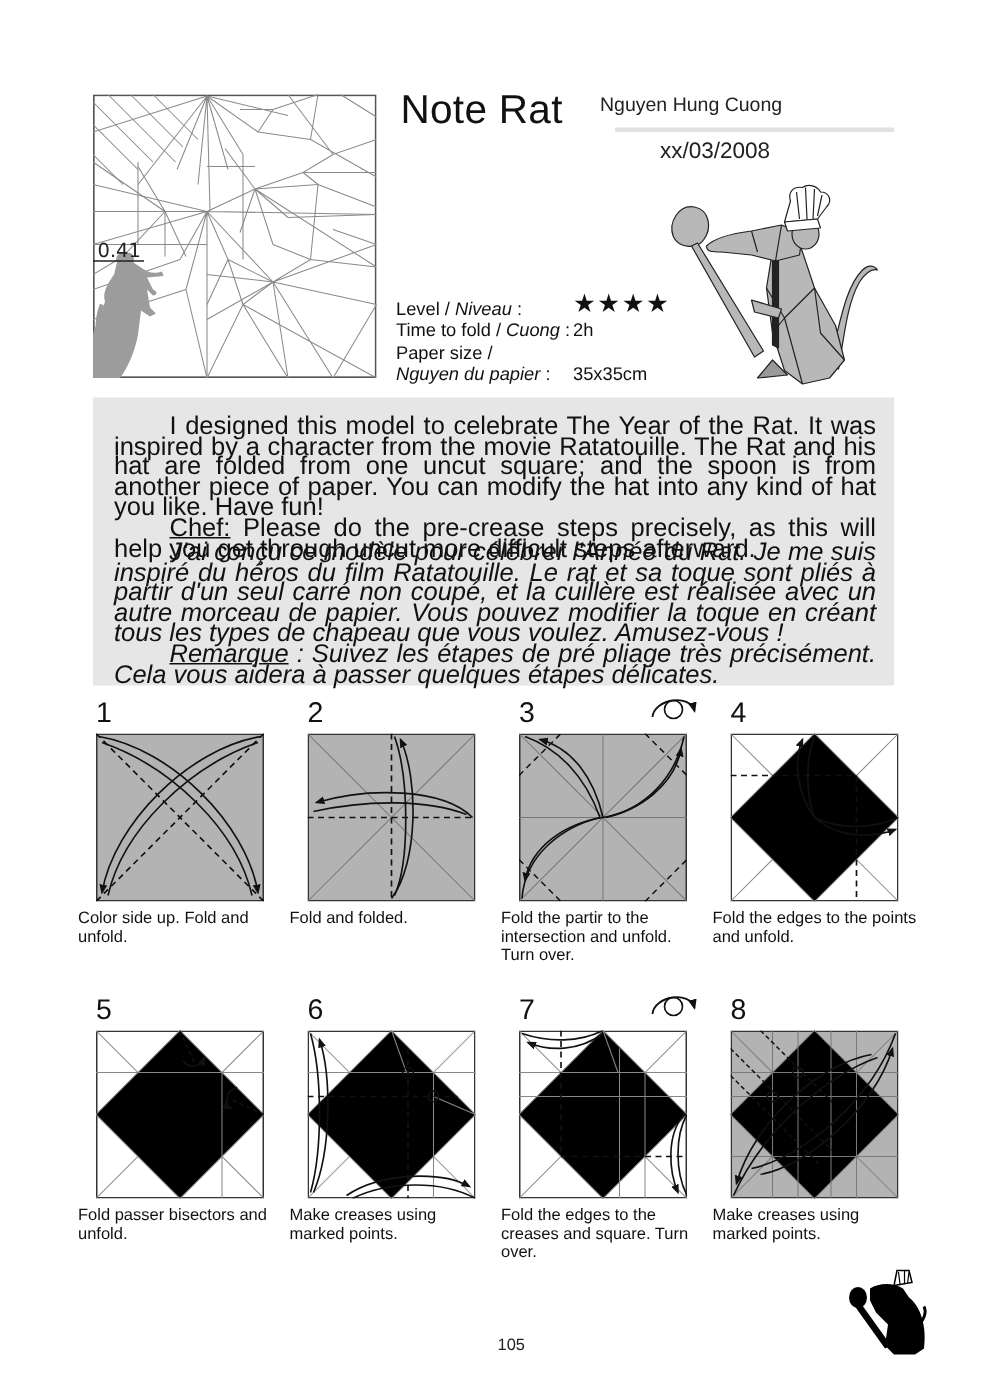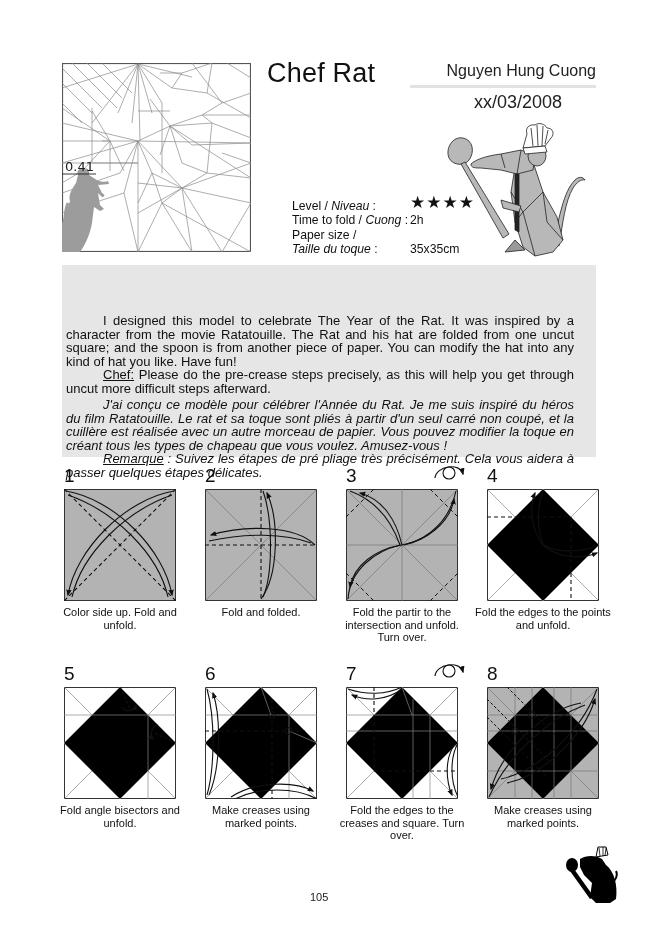--- a/index.html
+++ b/index.html
@@ -3,50 +3,50 @@
 <meta charset="utf-8">
 <style>
   html, body { margin: 0; padding: 0; background: #ffffff; }
   body { width: 660px; height: 933px; position: relative; overflow: hidden;
          font-family: "Liberation Sans", sans-serif; color: #111; }
   .abs { position: absolute; }
 
   
   #crease-pattern { left: 62px; top: 63px; width: 189px; height: 189px; }
   #title { left: 267px; top: 58px; font-size: 27px; color: #111; letter-spacing: 0.2px; }
-  #author { left: 400px; top: 62px; width: 196px; text-align: right; font-size: 16px; color: #222; }
+  #author { left: 400px; top: 62px; width: 196px; text-align: left; font-size: 13px; color: #222; }
   #author-rule { left: 410px; top: 85px; width: 186px; height: 3px; background: #e2e2e2; }
-  #date { left: 440px; top: 92px; width: 156px; text-align: center; font-size: 18px; color: #222; }
+  #date { left: 440px; top: 92px; width: 156px; text-align: left; font-size: 15px; color: #222; }
 
   #info { left: 264px; top: 199px; font-size: 12.2px; line-height: 14.3px; color: #111; }
-  #info .row { position: relative; height: 14.3px; white-space: nowrap; margin-left: 28px; }
+  #info .row { position: relative; height: 14.3px; white-space: nowrap; }
   #info .val { position: absolute; left: 118px; top: 0; }
   #info .stars { position: absolute; left: 118px; top: -3px; font-size: 17px; letter-spacing: 1px; }
   #info i { font-style: italic; }
 
   #rat-photo { left: 445px; top: 122px; width: 155px; height: 135px; }
 
   
   #desc { left: 62px; top: 265px; width: 534px; height: 192px; background: #e6e6e6; }
-  .para { position: absolute; left: 4px; width: 508px; font-size: 13px; line-height: 13.6px;
-          text-align: justify; color: #111; margin-top: 37px; }
+  .para { position: absolute; left: 14px; width: 508px; font-size: 17px; line-height: 13.6px;
+          text-align: justify; color: #111; }
   .para .ind { display: inline-block; width: 37px; }
   .para u { text-decoration: underline; }
   #p-en { top: 12px; }
   #p-fr { top: 96px; font-style: italic; }
 
   
   .step { position: absolute; width: 112px; }
   .step .num { position: absolute; left: 0; top: 0; font-size: 19px; line-height: 19px; color: #111; }
   .step svg.diag { position: absolute; left: 0; top: 23px; width: 112px; height: 112px; }
-  .step .cap { position: absolute; left: -12px; width: 136px; top: 140px; text-align: center;
+  .step .cap { position: absolute; left: -12px; width: 136px; top: 140px; 
                font-size: 11px; line-height: 12.5px; color: #111; }
   .turn { position: absolute; width: 36px; height: 20px; }
 
-  #page-num { left: 310px; top: 891px; width: 40px; text-align: left; font-size: 11px; color: #222; }
+  #page-num { left: 310px; top: 891px; width: 40px; text-align: right; font-size: 11px; color: #222; }
   #rat-logo { left: 566px; top: 845px; width: 52px; height: 60px; }
 </style>
 </head>
 <body>
 
 <svg id="crease-pattern" class="abs" viewBox="0 0 189 189">
   <rect x="0.5" y="0.5" width="188" height="188" fill="#fff" stroke="#555" stroke-width="1.2"></rect>
   <g stroke="#8a8a8a" stroke-width="0.7" fill="none">
 
     <path d="M76 1 L0 25 M76 1 L30 60 M76 1 L56 50 M76 1 L70 60 M76 1 L78 78 M76 1 L90 50 M76 1 L100 40 M76 1 L110 25 M76 1 L130 14"></path>
@@ -70,39 +70,39 @@
     <path d="M76 150 L120 125 M100 140 L130 189 M189 100 L160 90"></path>
     <path d="M0 130 L58 110 M0 150 L62 130 M20 108 L0 120 M62 130 L76 189"></path>
   </g>
 
   <path d="M16 112 C14 108, 18 104, 22 106 C26 104, 28 108, 27 112 L33 116 C36 118, 40 120, 46 118 L47 121 L36 122 L40 130 C44 132, 42 134, 40 134 L36 130 L38 142 L42 146 L38 148 L32 144 L30 160 C28 172, 22 184, 18 189 L0 189 L0 160 C2 152, 6 146, 8 138 C6 132, 10 126, 14 120 Z" fill="#9c9c9c"></path>
   <path d="M6 140 C2 150, 2 165, 8 175" stroke="#9c9c9c" stroke-width="3" fill="none"></path>
   <line x1="0" y1="111" x2="34" y2="111" stroke="#222" stroke-width="0.9"></line>
   <text x="3" y="108" font-family="DejaVu Sans, sans-serif" font-size="13" fill="#222">0.41</text>
 </svg>
 
-<div id="title" class="abs">Chef Rat</div>
+<div id="title" class="abs">Note Rat</div>
 <div id="author" class="abs">Nguyen Hung Cuong</div>
 <div id="author-rule" class="abs"></div>
 <div id="date" class="abs">xx/03/2008</div>
 
 <div id="info" class="abs">
   <div class="row">
     <span>Level / </span><i>Niveau</i><span> :</span>
     <span class="stars">★★★★</span>
   </div>
   <div class="row">
     <span>Time to fold / </span><i>Cuong</i><span> :</span>
     <span class="val">2h</span>
   </div>
   <div class="row">
     <span>Paper size /</span>
   </div>
   <div class="row">
-    <i>Taille du toque</i><span> :</span>
+    <i>Nguyen du papier</i><span> :</span>
     <span class="val">35x35cm</span>
   </div>
 </div>
 
 <svg id="rat-photo" class="abs" viewBox="0 0 155 135">
   <g stroke="#222" stroke-width="0.8" fill="#b8b8b8" stroke-linejoin="round">
 
     <path d="M108 120 C115 95, 118 70, 130 58 C134 54, 138 55, 140 58 C136 57, 132 60, 128 66 C120 80, 118 100, 114 124 Z"></path>
 
     <path d="M70 45 L88 40 L98 70 L112 95 L118 118 L108 130 L90 134 L78 125 L70 100 L66 70 Z"></path>
@@ -257,21 +257,21 @@
       </g>
     <g stroke="#111" stroke-width="1.1" stroke-dasharray="3 2" fill="none">
         <line x1="56" y1="0" x2="66" y2="22"></line>
         <line x1="112" y1="56" x2="90" y2="46"></line>
       </g>
     <g stroke="#111" stroke-width="1.1" fill="none">
       <path d="M58 20 C62 26, 70 24, 72 18" marker-end="url(#ah)"></path>
       <path d="M94 38 C86 40, 86 50, 90 52" marker-end="url(#ah)"></path>
     </g>
   </svg>
-  <div class="cap">Fold angle bisectors and unfold.</div>
+  <div class="cap">Fold passer bisectors and unfold.</div>
 </div>
 
 <div class="step" style="left:205px; top:664px;">
   <div class="num">6</div>
   <svg class="diag" viewBox="0 0 112 112">
     <rect x="0.5" y="0.5" width="111" height="111" fill="#fff" stroke="#333" stroke-width="1"></rect>
     <g stroke="#888" stroke-width="0.7">
         <line x1="0" y1="0" x2="112" y2="112"></line>
         <line x1="112" y1="0" x2="0" y2="112"></line>
         <line x1="56" y1="0" x2="56" y2="112"></line>

